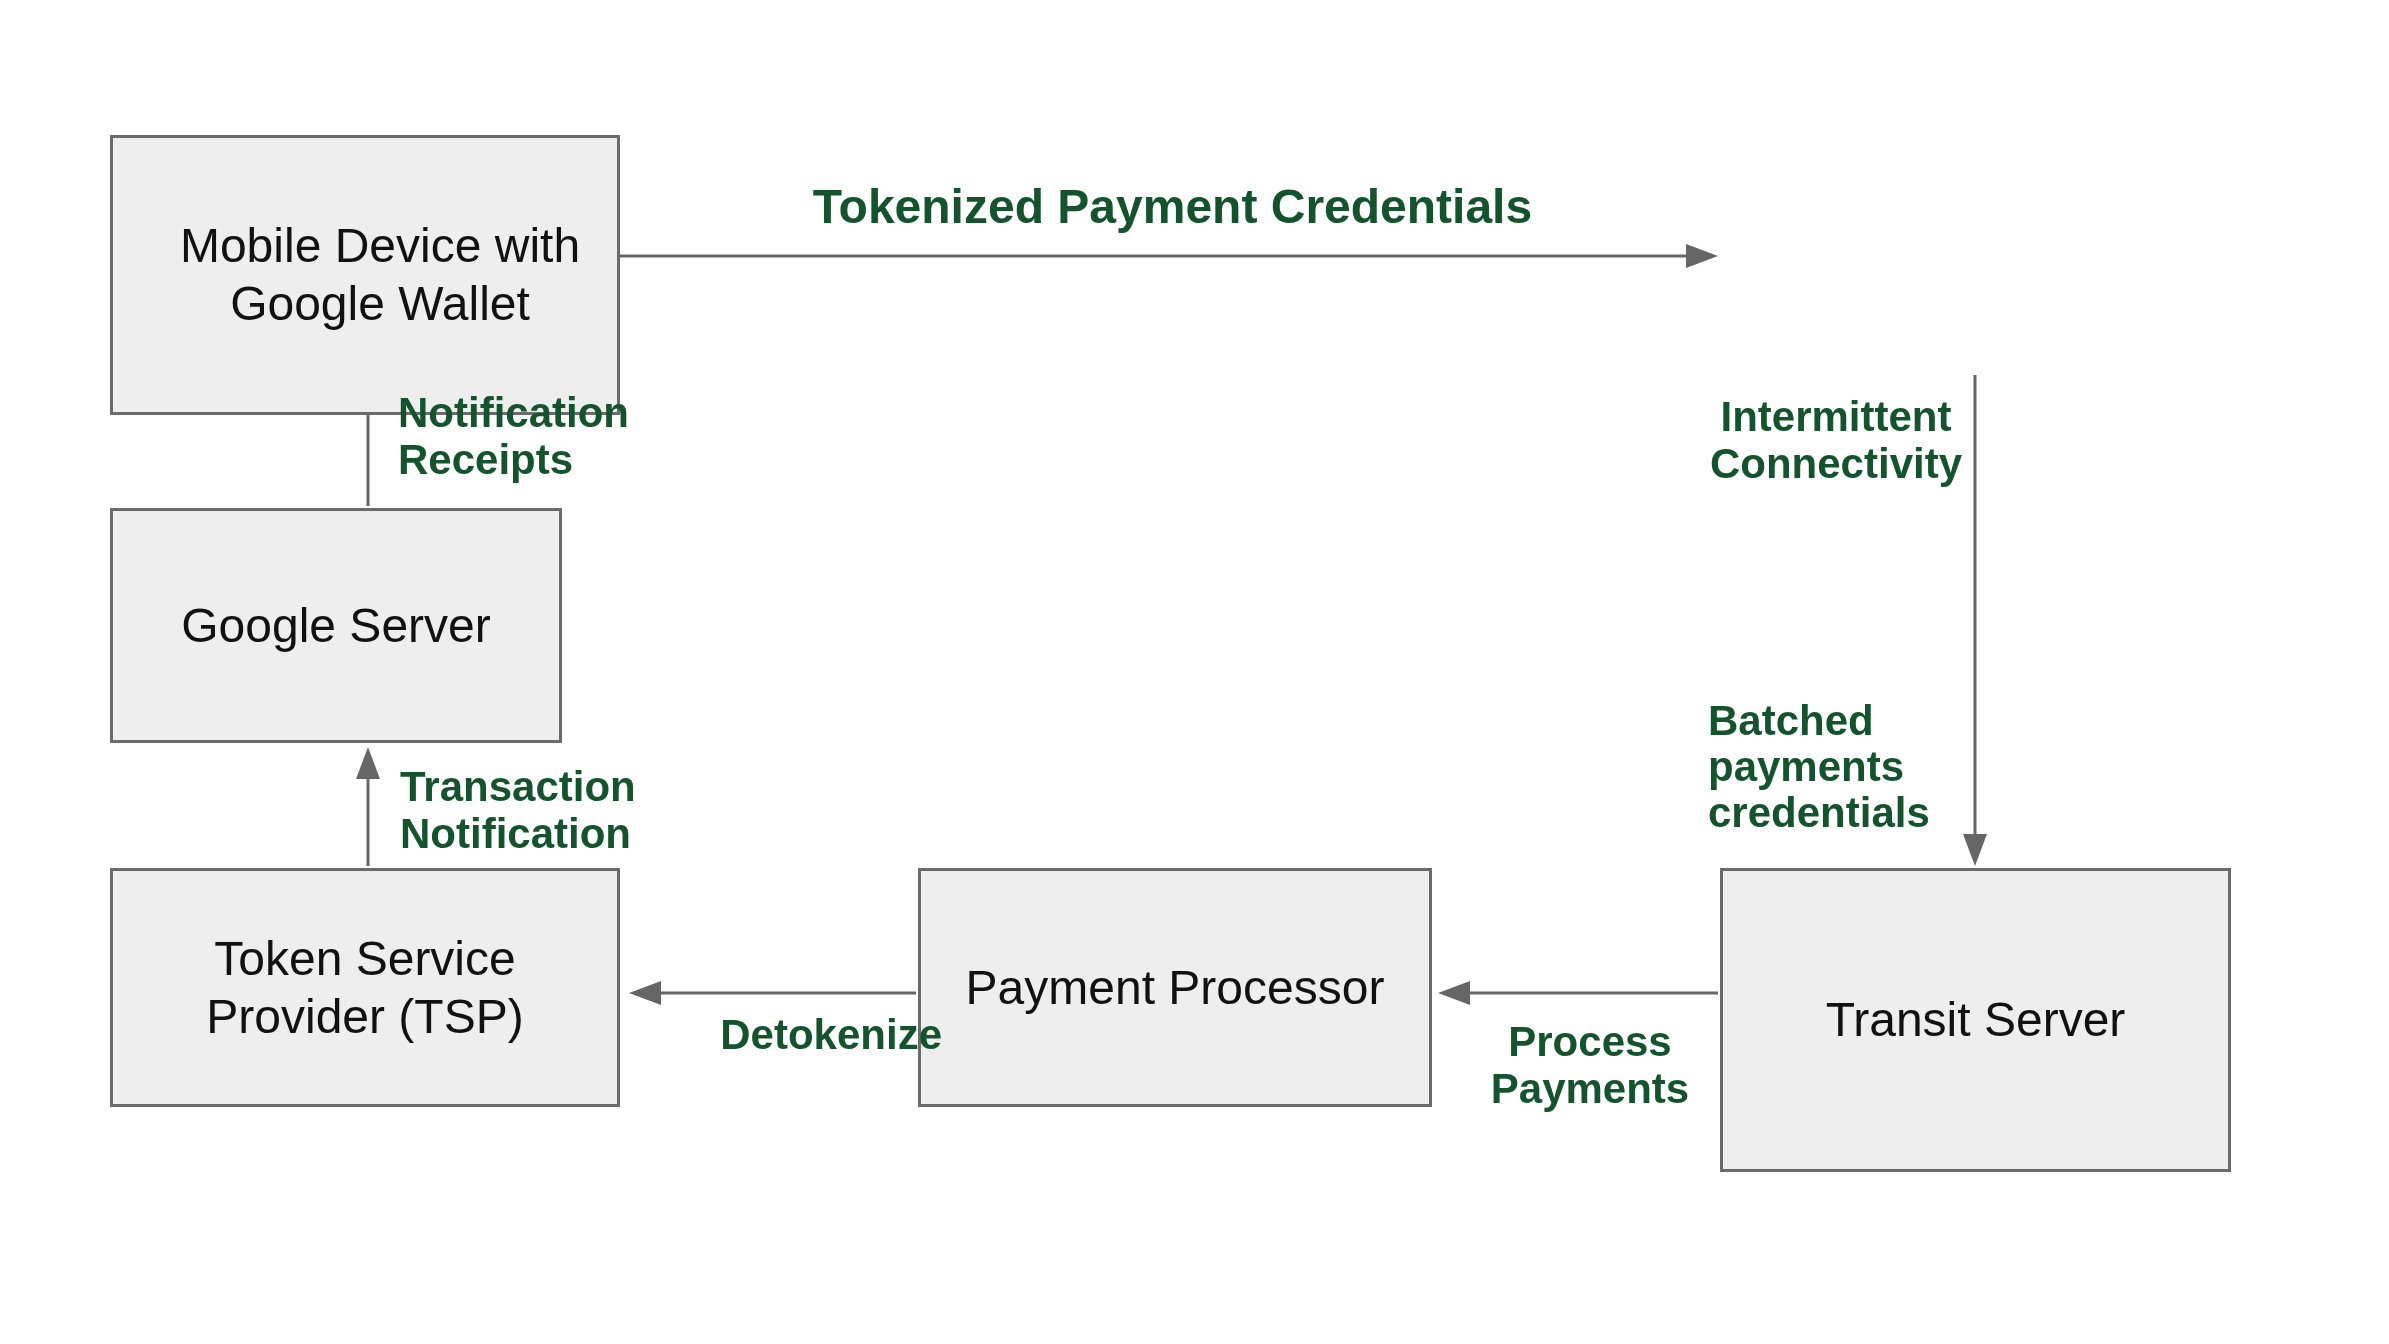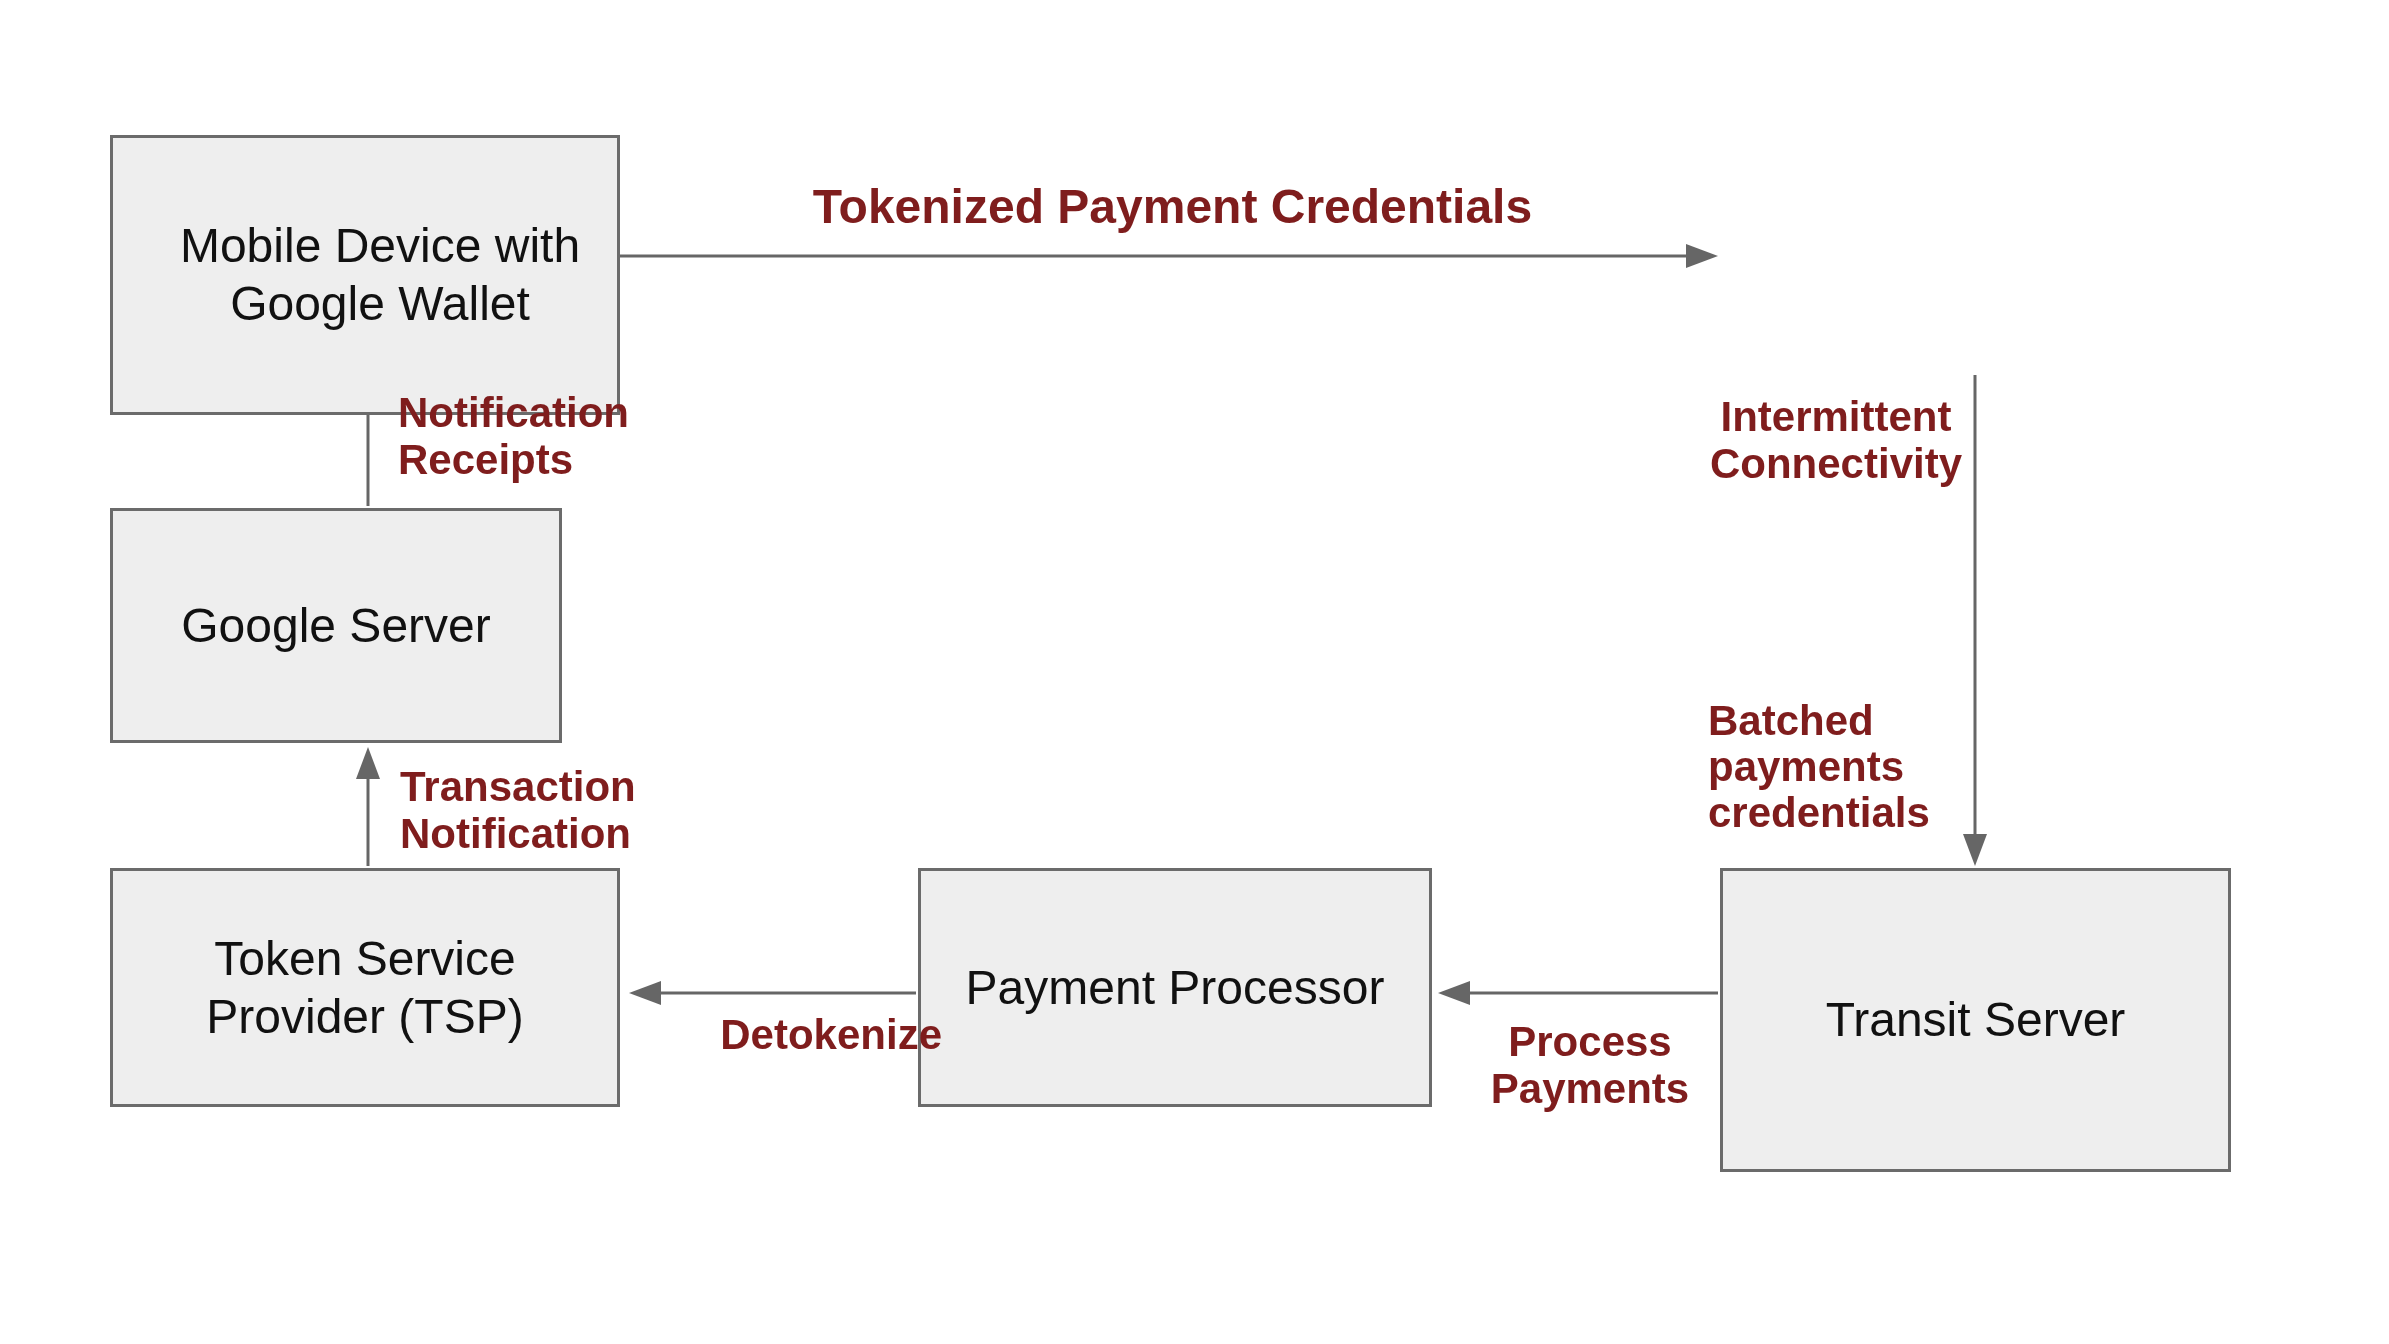--- a/index.html
+++ b/index.html
@@ -22,21 +22,21 @@
   }
   .node-mobile   {left:110px;  top:135px; width:510px; height:280px;padding-left:30px;}
   .node-reader   {left:1720px; top:135px; width:511px; height:238px;}
   .node-google   {left:110px;  top:508px; width:452px; height:235px;}
   .node-tsp      {left:110px;  top:868px; width:510px; height:239px;}
   .node-processor{left:918px;  top:868px; width:514px; height:239px;}
   .node-tserver  {left:1720px; top:868px; width:511px; height:304px;}
 
   .edge-label{
     position:absolute;
-    font-weight:bold;color:#7f1d1d;
+    font-weight:bold;color:#14532d;
     font-size:42px;line-height:47px;
     white-space:pre-line;
   }
   .lbl-title      {left:625px;  top:182px;  width:1095px; text-align:center; font-size:48px; line-height:50px;}
   .lbl-notif      {left:398px;  top:389px;  text-align:left;}
   .lbl-transact   {left:400px;  top:763px;  text-align:left;}
   .lbl-intermit   {left:1666px; top:393px;  width:340px; text-align:center;}
   .lbl-batched    {left:1708px; top:698px;  width:300px; text-align:left; line-height:46px;}
   .lbl-detok      {left:642px;  top:1011px; width:300px; text-align:right;}
   .lbl-process    {left:1440px; top:1018px; width:300px; text-align:center;}

